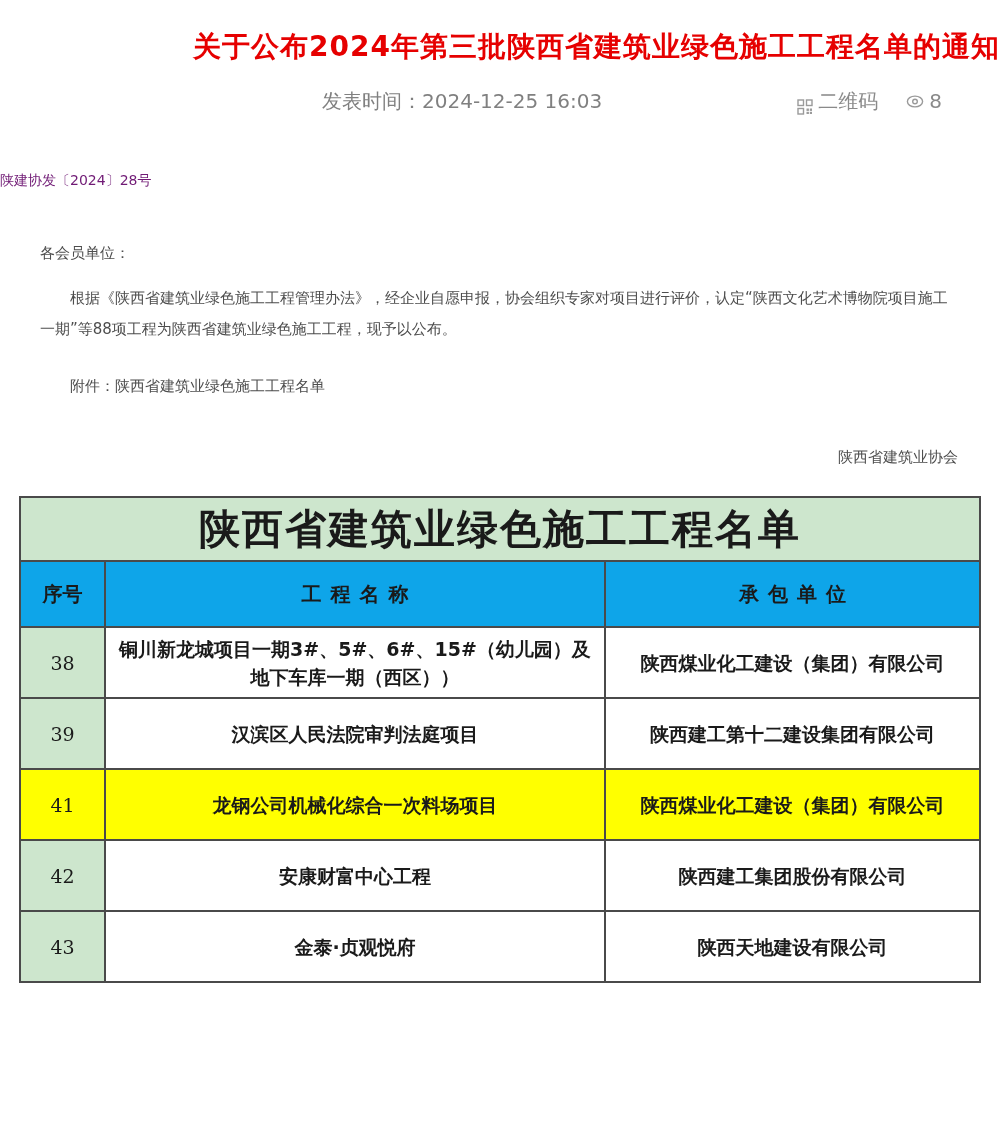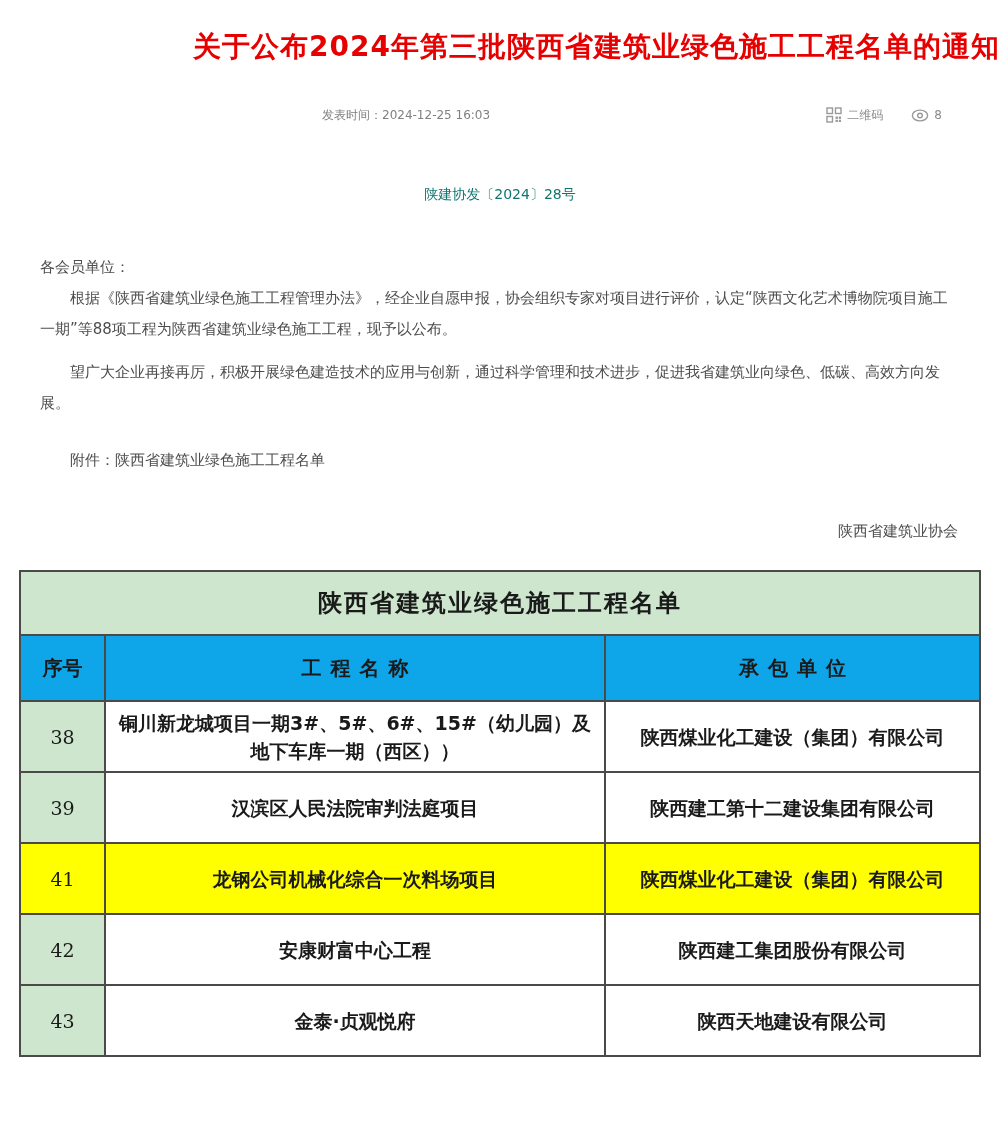--- a/index.html
+++ b/index.html
@@ -17,55 +17,55 @@
   
   .page-title {
     margin-top: 28px;
     text-align: right;
     font-size: 28px;
     font-weight: bold;
     color: #e60000;
     letter-spacing: 1px;
   }
   .meta-row {
-    margin-top: 36px;
+    margin-top: 22px;
     height: 26px;
     display: flex;
     align-items: center;
     padding-left: 322px;
-    font-size: 12px;
+    font-size: 20px;
     color: #808080;
   }
   .meta-right {
     margin-left: auto;
     margin-right: 58px;
     display: flex;
     align-items: center;
     gap: 6px;
     color: #8a8a8a;
   }
-  .qr-wrap { display: flex; align-items: center; gap: 5px; cursor: pointer; }
+  .qr-wrap { display: flex; align-items: flex-end; gap: 5px; cursor: pointer; }
   .view-wrap { display: flex; align-items: center; gap: 5px; margin-left: 22px; }
   .icon svg { display: block; }
 
   .doc-number {
     margin-top: 58px;
-    text-align: center;
+    text-align: left;
     font-size: 14px;
-    color: #0f766e;
+    color: #701a75;
   }
 
   
   .letter-body {
     margin: 48px 40px 0 40px;
     font-size: 15px;
     line-height: 31px;
     color: #4d4d4d;
   }
-  .salutation { }
+  .salutation { margin-bottom: 14px; }
   .para { text-indent: 2em; }
   .para + .para { margin-top: 12px; }
   .attachment { margin-top: 26px; text-indent: 2em; }
 
   .signature { margin-top: 40px; text-align: right; font-size: 15px; color: #4d4d4d; }
   .signature .org { padding-right: 42px; line-height: 30px; }
   .signature .date { padding-right: 55px; line-height: 30px; margin-top: 8px; }
 
   
   .list-table {
@@ -75,21 +75,21 @@
     table-layout: fixed;
   }
   .list-table td, .list-table th {
     border: 2px solid #4a4a4a;
     text-align: center;
     vertical-align: middle;
     color: #1a1a1a;
   }
   .tbl-title {
     background: #cde6cd;
-    font-size: 24px;
+    font-size: 41px;
     font-weight: bold;
     height: 64px;
     letter-spacing: 2px;
     border: 2px solid #4a4a4a;
   }
   .col-head {
     background: #0ea5e9;
     font-size: 20px;
     font-weight: bold;
     height: 66px;
@@ -151,21 +151,20 @@
       <span>8</span>
     </span>
   </span>
 </div>
 
 <div class="doc-number">陕建协发〔2024〕28号</div>
 
 <div class="letter-body">
   <div class="salutation">各会员单位：</div>
   <p class="para">根据《陕西省建筑业绿色施工工程管理办法》，经企业自愿申报，协会组织专家对项目进行评价，认定“陕西文化艺术博物院项目施工一期”等88项工程为陕西省建筑业绿色施工工程，现予以公布。</p>
-  <p class="para">望广大企业再接再厉，积极开展绿色建造技术的应用与创新，通过科学管理和技术进步，促进我省建筑业向绿色、低碳、高效方向发展。</p>
   <div class="attachment">附件：陕西省建筑业绿色施工工程名单</div>
 </div>
 
 <div class="signature">
   <div class="org">陕西省建筑业协会</div>
 </div>
 
 <table class="list-table">
   <colgroup>
     <col style="width:85px">

